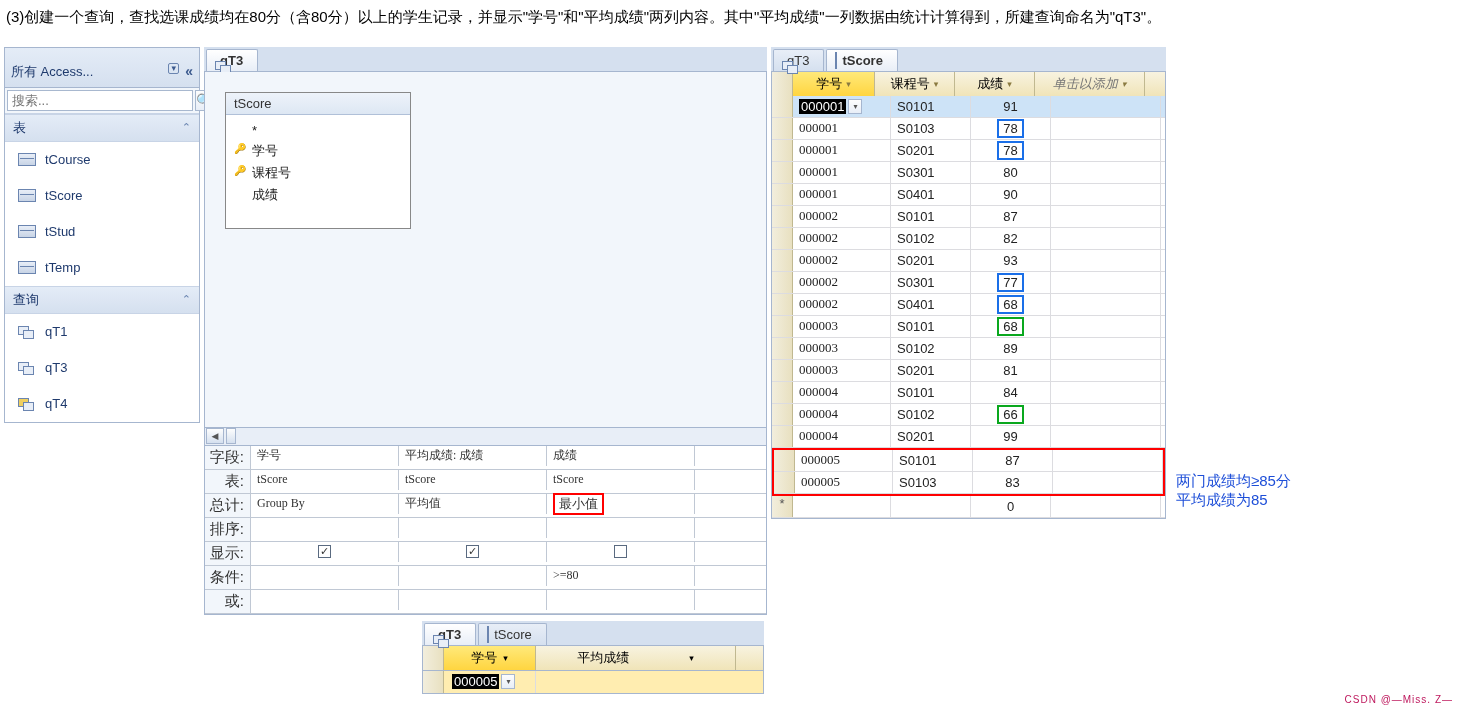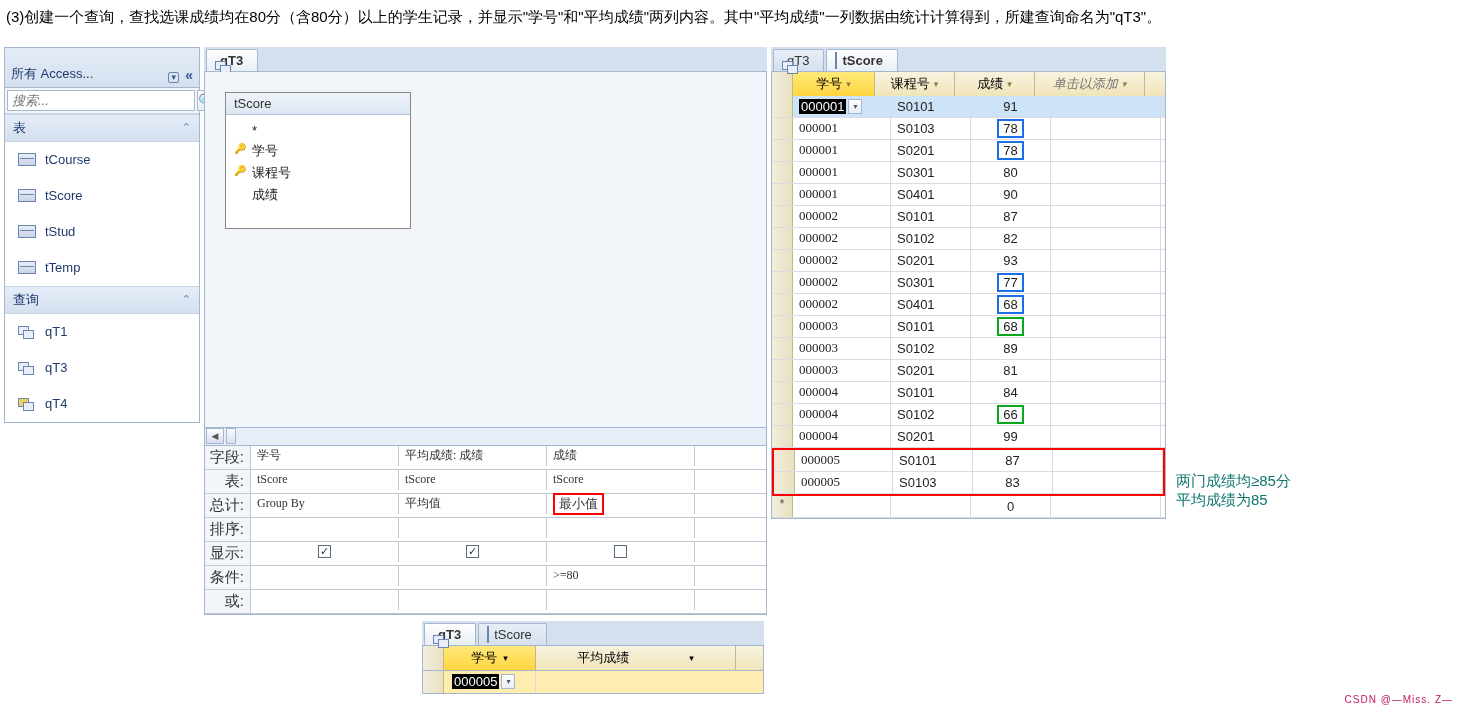--- a/index.html
+++ b/index.html
@@ -1,25 +1,25 @@
 <!DOCTYPE html>
 <html><head>
 <meta charset="utf-8">
 <style>
 *{box-sizing:border-box;margin:0;padding:0;font-family:"Microsoft YaHei",SimSun,Arial,sans-serif;font-size:13px}
 body{background:#fff;padding:4px}
 .instruction{font-size:15px;margin:2px 0 18px 2px;line-height:1.5}
 .layout{display:flex;gap:4px;align-items:flex-start}
 .nav-pane{width:196px;border:1px solid #a6b6cf}
-.nav-header{background:linear-gradient(#e4ecf7,#d5e0ef);border-bottom:1px solid #a6b6cf;display:flex;align-items:flex-end;padding:4px 6px;height:40px}
+.nav-header{background:linear-gradient(#e4ecf7,#d5e0ef);border-bottom:1px solid #a6b6cf;display:flex;align-items:flex-start;padding:15px 6px;height:40px}
 .nav-header .title{font-weight:400;color:#1f3a6d;flex:1}
 .nav-header .dd{width:11px;height:11px;border:1px solid #6b85b0;border-radius:2px;margin-right:6px;display:flex;align-items:center;justify-content:center;font-size:9px;color:#3c5a8e}
 .nav-header .collapse{font-size:14px;color:#3c5a8e;font-weight:bold}
 .search-row{display:flex;border-bottom:1px solid #c8d4e6;padding:2px;background:#f2f6fb}
-.search-row input{flex:1;border:1px solid #a8b8cf;padding:2px 4px;font-style:italic;color:#ef4444;height:21px}
+.search-row input{flex:1;border:1px solid #a8b8cf;padding:2px 4px;color:#ef4444;height:21px}
 .search-row .sbtn{width:22px;height:21px;border:1px solid #a8b8cf;margin-left:2px;background:linear-gradient(#fdfdfd,#e8eef7);display:flex;align-items:center;justify-content:center;color:#2a5bb0;font-size:13px}
 .section-head{background:linear-gradient(#e4ecf7,#d5e0ef);border-bottom:1px solid #c8d4e6;border-top:1px solid #c8d4e6;padding:4px 8px;color:#1f3a6d;font-size:12px;display:flex;justify-content:space-between;align-items:center}
 .section-head .chev{color:#6b85b0;font-size:11px}
 .nav-item{display:flex;align-items:center;padding:10px 12px;color:#1f3a6d;cursor:pointer}
 .nav-item .ico{width:20px;height:16px;margin-right:8px;display:inline-flex;align-items:center;justify-content:center}
 .tbl-ico{border:1px solid #6b85b0;background:linear-gradient(#e8eef7,#c8d4e6);width:18px;height:13px;position:relative}
 .tbl-ico::before{content:"";position:absolute;left:1px;right:1px;top:4px;border-top:1px solid #6b85b0}
 .qry-ico{width:18px;height:14px;position:relative}
 .qry-ico::before{content:"";position:absolute;left:0;top:1px;width:9px;height:7px;border:1px solid #6b85b0;background:#e8eef7}
 .qry-ico::after{content:"";position:absolute;left:5px;top:5px;width:9px;height:7px;border:1px solid #6b85b0;background:#e8eef7}
@@ -60,21 +60,21 @@
 .ds-row{display:flex;border-bottom:1px solid #dcdce0;height:22px;align-items:stretch}
 .ds-row.sel{background:#cde3f7}
 .ds-row .cell{border-right:1px solid #dcdce0;padding:2px 6px;display:flex;align-items:center;font-size:13px;color:#222}
 .ds-row .cell.c-scr{justify-content:center}
 .ds-row .cell.c-id{font-family:SimSun,serif}
 .sel-id{background:#000;color:#fff;padding:0 2px}
 .dd-cell{width:14px;border:1px solid #a6b6cf;background:linear-gradient(#fdfdfd,#e8eef7);display:flex;align-items:center;justify-content:center;font-size:8px;color:#555;margin-left:2px;height:15px}
 .blue-box{border:2.5px solid #1a6fe8;padding:0 4px}
 .green-box{border:2.5px solid #0aa81e;padding:0 4px}
 .red-border-rows{border:2.5px solid #ff0000}
-.annotation{color:#0f766e;font-size:15px;padding-left:10px}
+.annotation{color:#1d4ed8;font-size:15px;padding-left:10px}
 .anno-wrap{display:flex;align-items:flex-start}
 .result-pane{margin-left:418px;margin-top:6px;width:342px}
 .result-head{display:flex;background:linear-gradient(#f8f3e0,#f0e4b8);border:1px solid #a6b6cf;border-top:none}
 .result-head .rowsel{background:linear-gradient(90deg,#f2eedd,#e8e0c0)}
 .result-head .hc{border-right:1px solid #c0b890;padding:3px 4px;display:flex;align-items:center;justify-content:center}
 .r-id{width:92px}
 .r-avg{width:200px}
 .result-row{display:flex;height:23px;border:1px solid #a6b6cf;border-top:none}
 .result-row .cell{border-right:1px solid #dcdce0;padding:2px 8px;display:flex;align-items:center}
 .result-row .cell.r-avg{justify-content:flex-end;padding-right:30px}

